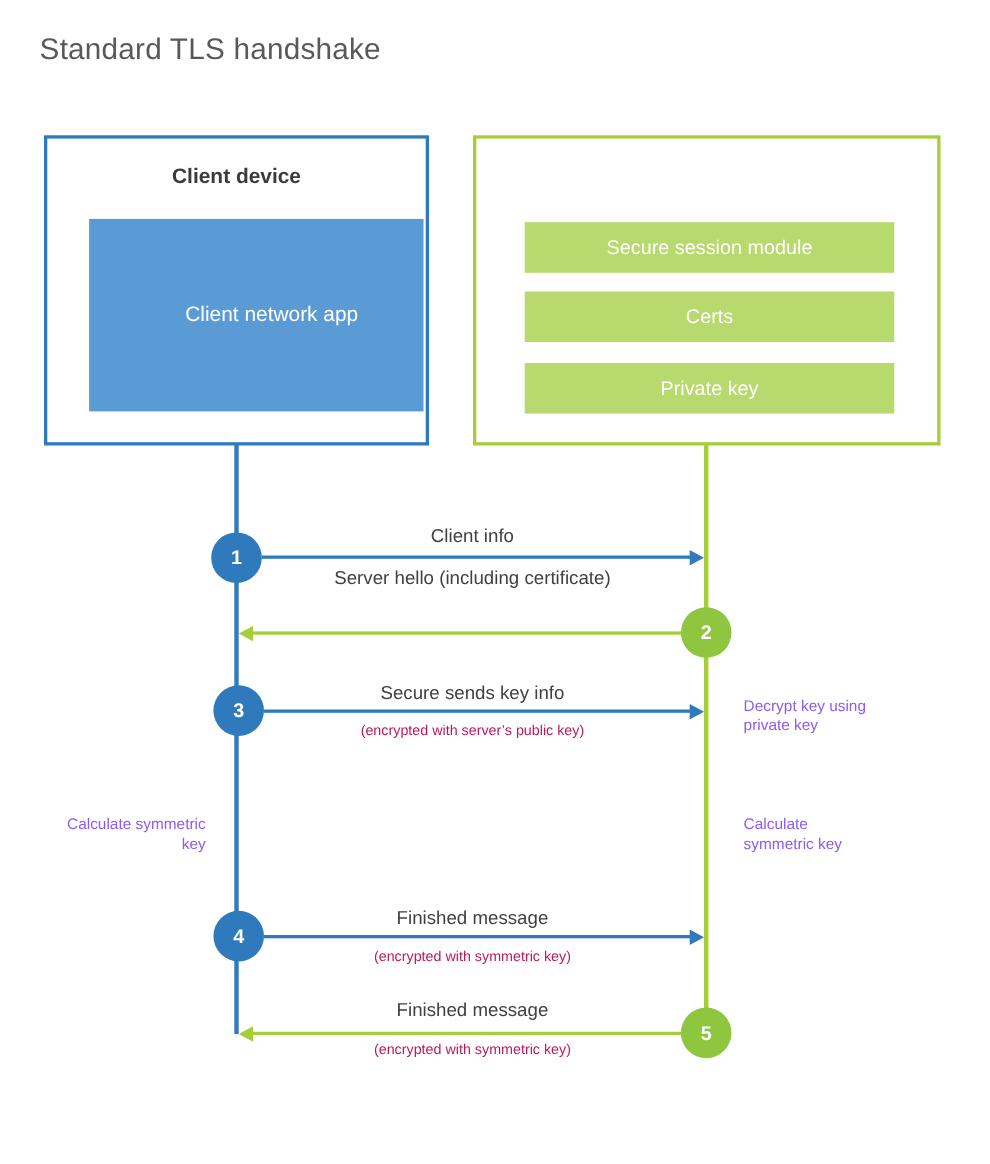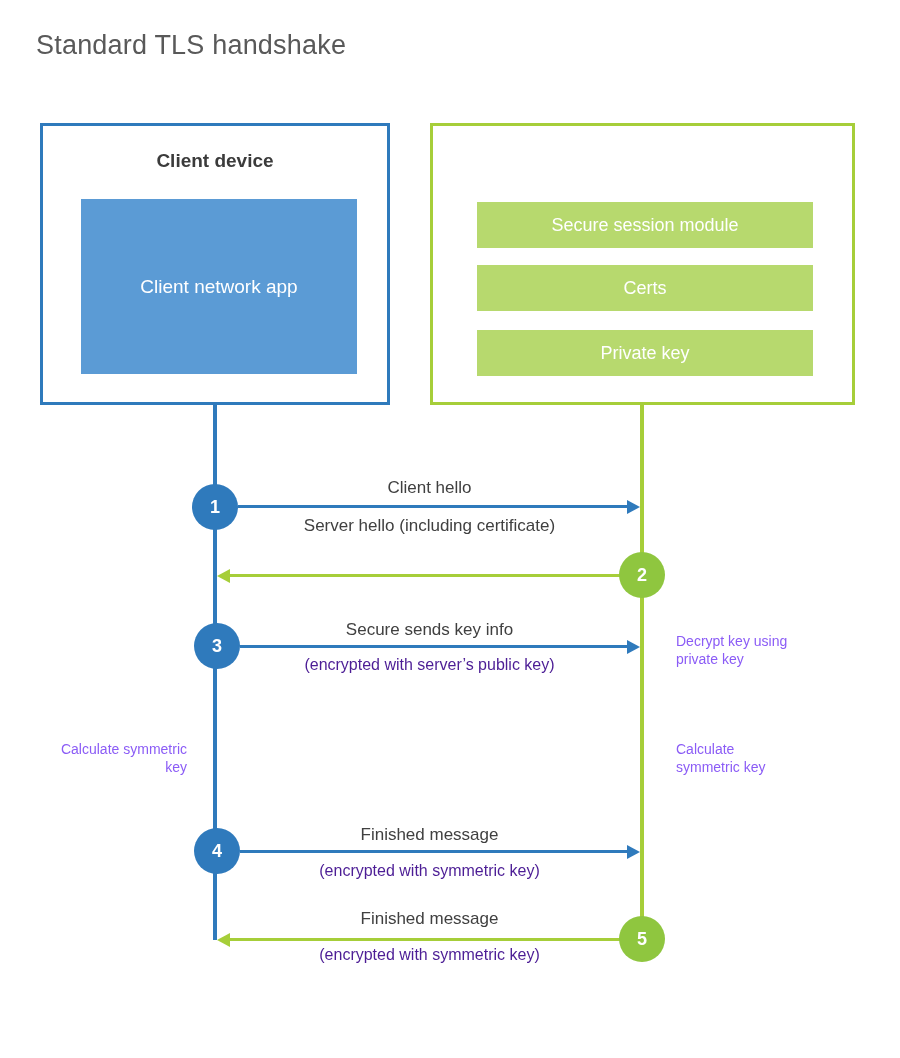--- a/index.html
+++ b/index.html
@@ -21,20 +21,21 @@
   .server-box{left:430px;top:123px;width:425px;height:282px;border-color:#a6ce39;}
   .box-title{
     position:absolute;left:0;top:24px;width:100%;text-align:center;
     font-size:19px;font-weight:700;color:#3b3b3b;
   }
   .client-app{
     position:absolute;left:38px;top:73px;width:276px;height:175px;
     background:#5b9bd5;color:#ffffff;font-size:19px;
     display:flex;align-items:center;justify-content:center;text-align:center;
     line-height:1.45;
+    padding-left:28px;
   }
   .client-app span{display:block;width:160px;}
   .module{
     position:absolute;left:44px;width:336px;height:46px;
     background:#b7d96e;color:#ffffff;font-size:18px;
     display:flex;align-items:center;justify-content:center;text-align:center;
   }
   .module.m0{top:76px;}
   .module.m1{top:139px;}
   .module.m2{top:204px;}
@@ -57,21 +58,21 @@
   }
   .step-circle.blue{background:#2f7abc;}
   .step-circle.green{background:#8fc63f;}
   
   .msg{
     position:absolute;left:217px;width:425px;text-align:center;
     font-size:17px;color:#404040;
   }
   .msg-sub{
     position:absolute;left:217px;width:425px;text-align:center;
-    font-size:16px;color:#4c1d95;
+    font-size:13px;color:#be185d;
   }
   .side-note{
     position:absolute;font-size:14px;color:#8b5cf6;line-height:1.32;
   }
   .side-note.rightcol{left:676px;width:150px;text-align:left;}
   .side-note.leftcol{left:47px;width:140px;text-align:right;}
 </style>
 </head>
 <body>
 
@@ -94,21 +95,21 @@
       <span>Secure session module</span>
     </div>
     <div class="module m2">
       <span>Private key</span>
     </div>
   </div>
 
   <div class="lifeline blue"></div>
   <div class="lifeline green"></div>
 
-  <div class="msg" style="top:478px;">Client hello</div>
+  <div class="msg" style="top:478px;">Client info</div>
   <div class="aline blue" style="left:238px;top:505px;width:391px;"></div>
   <div class="ahead right blue" style="left:627px;top:500px;"></div>
   <div class="step-circle blue" style="left:192px;top:484px;">
     <span>1</span>
   </div>
 
   <div class="msg" style="top:516px;">Server hello (including certificate)</div>
   <div class="aline green" style="left:230px;top:574px;width:390px;"></div>
   <div class="ahead left green" style="left:217px;top:569px;"></div>
   <div class="step-circle green" style="left:619px;top:552px;">

